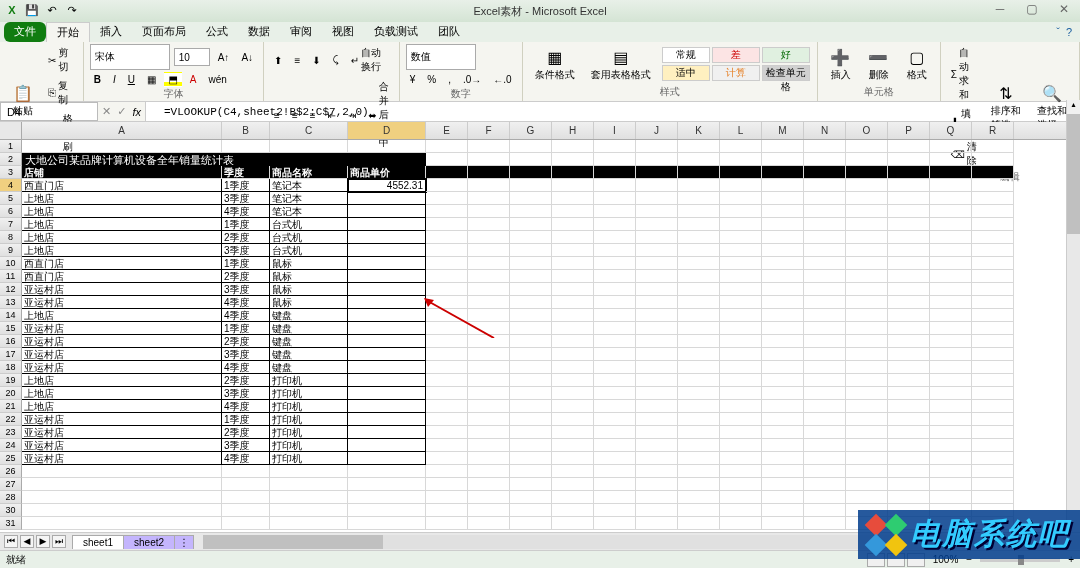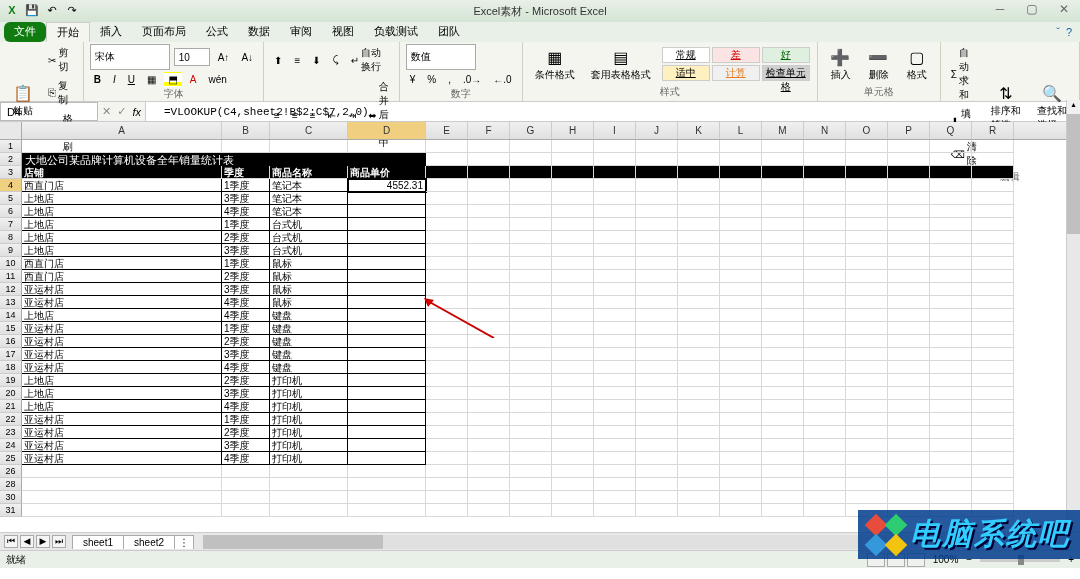--- a/index.html
+++ b/index.html
@@ -27,21 +27,21 @@
 .ribbon-group-label { text-align: center; font-size: 10px; color: #666; margin-top: auto; }
 .ribbon-row { display: flex; gap: 4px; align-items: center; }
 .rb-btn { padding: 1px 3px; font-size: 10px; border: 1px solid transparent; display: inline-flex; align-items: center; gap: 2px; }
 .font-name { width: 80px; height: 18px; border: 1px solid #aaa; font-size: 10px; padding: 12px 4px; background: #fff; }
 .font-size { width: 36px; height: 18px; border: 1px solid #aaa; font-size: 10px; padding: 0 4px; background: #fff; }
 .bold { font-weight: bold; }
 .italic { font-style: italic; }
 .underline { text-decoration: underline; }
 .big-btn { display: flex; flex-direction: column; align-items: center; padding: 2px 6px; font-size: 10px; }
 .big-btn .ico { width: 22px; height: 22px; display: flex; align-items: center; justify-content: center; font-size: 16px; }
-.style-cell { width: 48px; height: 16px; font-size: 10px; text-align: center; border: 1px solid #ccc; margin: 1px; text-decoration: underline; }
+.style-cell { width: 48px; height: 16px; font-size: 10px; text-align: center; border: 1px solid #ccc; margin: 1px; }
 .style-normal { background: #fff; }
 .style-bad { background: #fce4e4; color: #c00; }
 .style-good { background: #e0f0e0; color: #060; }
 .style-medium { background: #fff0c0; }
 .style-calc { background: #f0f0f0; color: #e67e22; }
 .style-check { background: #d0d0d0; }
 
 
 .formula-bar { height: 20px; background: #f5f5f0; border-bottom: 1px solid #ccc; display: flex; align-items: stretch; }
 .name-box { width: 98px; border: 1px solid #bbb; background: #fff; font-size: 11px; padding: 2px 6px; }
@@ -71,21 +71,21 @@
 
 .active-cell { outline: 2px solid #000; outline-offset: -1px; background: #fff !important; }
 
 
 .arrow { position: absolute; left: 424px; top: 176px; width: 80px; height: 40px; pointer-events: none; }
 
 
 .sheet-tabs { height: 18px; background: #e8e8e8; border-top: 1px solid #ccc; display: flex; align-items: center; padding-left: 4px; font-size: 10px; }
 .sheet-nav { display: flex; gap: 2px; margin-right: 6px; }
 .sheet-nav span { width: 14px; text-align: center; border: 1px solid #aaa; background: #f5f5f5; font-size: 9px; }
-.sheet-tab { padding: 1px 10px; background: #ffffff; border: 1px solid #aaa; border-bottom: none; margin-right: -1px; }
+.sheet-tab { padding: 1px 10px; background: #c4b5fd; border: 1px solid #aaa; border-bottom: none; margin-right: -1px; }
 .sheet-tab.active { background: #fff; }
 .hscroll { flex: 1; margin-left: 10px; height: 14px; background: #e0e0e0; position: relative; }
 .hscroll-thumb { position: absolute; left: 0; width: 180px; height: 14px; background: #c0c0c0; }
 
 
 .status-bar { height: 18px; background: #e8f0e8; border-top: 1px solid #ccc; display: flex; align-items: center; padding: 0 6px; font-size: 10px; }
 .status-bar .spacer { flex: 1; }
 .view-btns { display: flex; gap: 2px; }
 .view-btns span { width: 18px; height: 14px; border: 1px solid #aaa; background: #f0f0f0; }
 .zoom { display: flex; align-items: center; gap: 8px; margin-left: 8px; }
@@ -873,20 +873,41 @@
         <div class="cell col-other "></div>
         <div class="cell col-other "></div>
         <div class="cell col-other "></div>
         <div class="cell col-other "></div>
         <div class="cell col-other "></div>
         <div class="cell col-other "></div>
         <div class="cell col-other "></div>
         <div class="cell col-other "></div>
       </div>
       <div class="row">
+        <div class="row-h">27</div>
+        <div class="cell col-A "></div>
+        <div class="cell col-B "></div>
+        <div class="cell col-C "></div>
+        <div class="cell col-D "></div>
+        <div class="cell col-other "></div>
+        <div class="cell col-other "></div>
+        <div class="cell col-other "></div>
+        <div class="cell col-other "></div>
+        <div class="cell col-other "></div>
+        <div class="cell col-other "></div>
+        <div class="cell col-other "></div>
+        <div class="cell col-other "></div>
+        <div class="cell col-other "></div>
+        <div class="cell col-other "></div>
+        <div class="cell col-other "></div>
+        <div class="cell col-other "></div>
+        <div class="cell col-other "></div>
+        <div class="cell col-other "></div>
+      </div>
+      <div class="row">
         <div class="row-h">28</div>
         <div class="cell col-A "></div>
         <div class="cell col-B "></div>
         <div class="cell col-C "></div>
         <div class="cell col-D "></div>
         <div class="cell col-other "></div>
         <div class="cell col-other "></div>
         <div class="cell col-other "></div>
         <div class="cell col-other "></div>
         <div class="cell col-other "></div>

